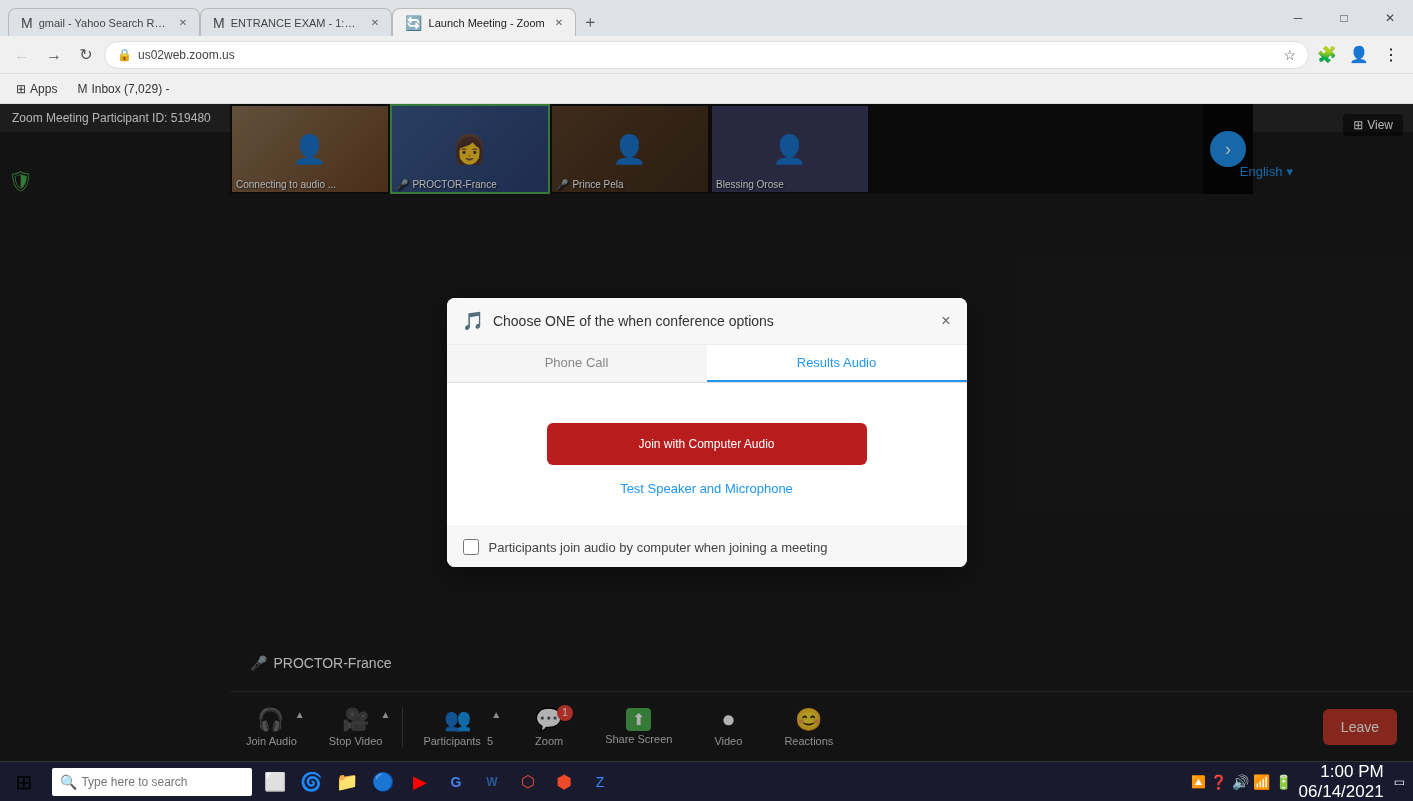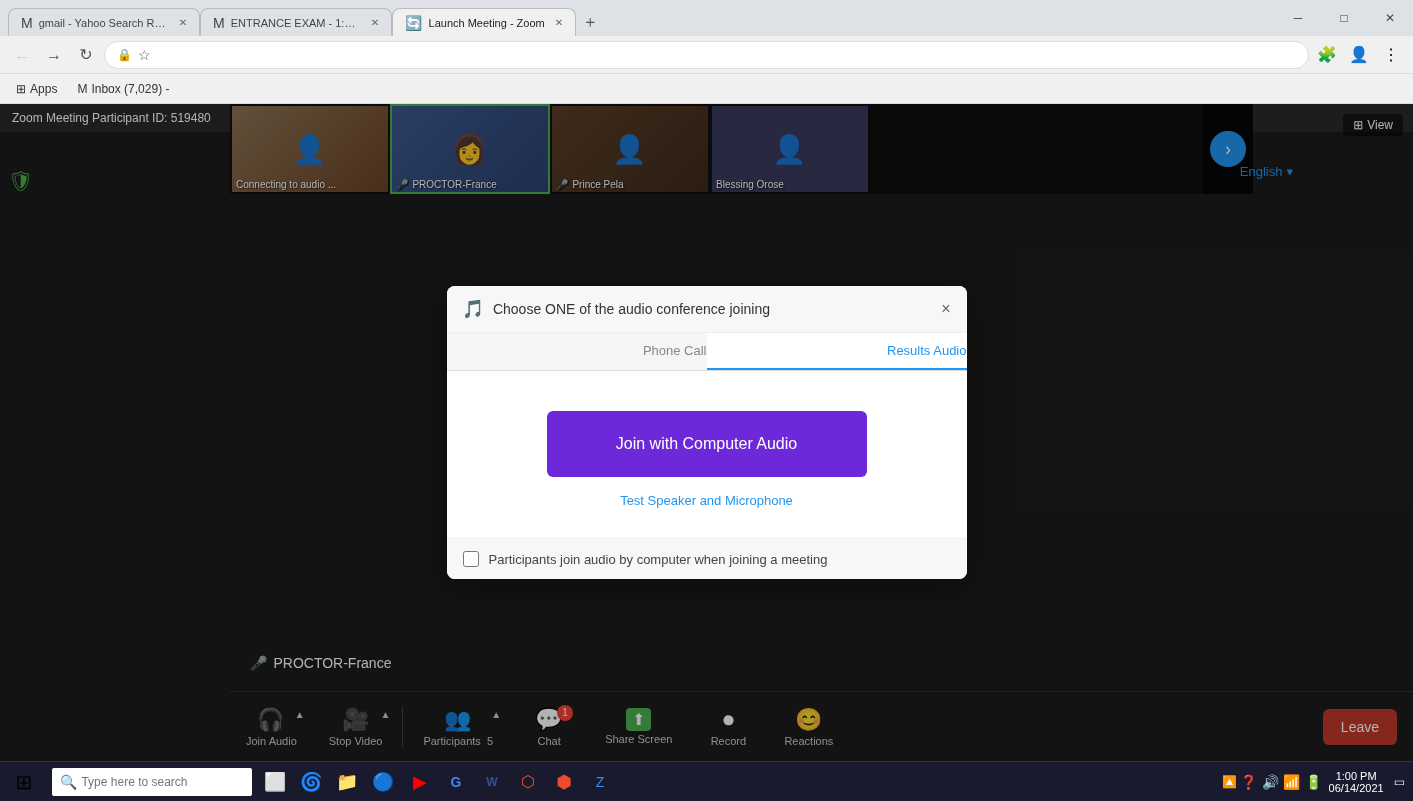--- a/index.html
+++ b/index.html
@@ -10,21 +10,21 @@
       position: absolute; bottom: 0; left: 0; right: 0; height: 40px;
       background: #1a1a2e; display: flex; align-items: center; z-index: 1000;
       border-top: 1px solid #333;
     }
     .taskbar-start { width: 48px; height: 40px; display: flex; align-items: center; justify-content: center; background: #1a1a2e; }
     .taskbar-search { display: flex; align-items: center; background: white; border-radius: 2px; padding: 2px 8px; margin: 0 4px; width: 200px; height: 28px; }
     .taskbar-search input { border: none; outline: none; font-size: 12px; width: 160px; }
     .taskbar-icons { display: flex; align-items: center; gap: 4px; margin: 0 4px; }
     .taskbar-icon { width: 32px; height: 32px; display: flex; align-items: center; justify-content: center; font-size: 18px; }
     .taskbar-right { margin-left: auto; display: flex; align-items: center; gap: 6px; padding-right: 8px; }
-    .taskbar-time { font-size: 11px; color: white; text-align: center; }
+    .taskbar-time { font-size: 17px; color: white; text-align: right; }
     .taskbar-sys { display: flex; align-items: center; gap: 4px; }
 
     
     .browser { position: absolute; top: 0; left: 0; right: 0; bottom: 40px; background: #f0f0f0; }
 
     
     .chrome-titlebar {
       height: 36px; background: #dee1e6; display: flex; align-items: flex-end;
       padding: 0 0 0 0; position: relative;
     }
@@ -163,29 +163,29 @@
     .dialog-header {
       display: flex; align-items: center; justify-content: space-between;
       padding: 12px 16px; border-bottom: 1px solid #eee; background: #f7f7f7;
     }
     .dialog-title-row { display: flex; align-items: center; gap: 8px; }
     .dialog-zoom-icon { color: #2196F3; font-size: 18px; }
     .dialog-title { font-size: 14px; color: #333; }
     .dialog-close { cursor: pointer; font-size: 16px; color: #666; }
     .dialog-tabs { display: flex; border-bottom: 1px solid #ddd; }
     .dialog-tab {
-      flex: 1; padding: 10px 0; text-align: right; font-size: 13px;
+      flex: 1; padding: 10px 0; text-align: center; font-size: 13px;
       cursor: pointer; color: #555; border-bottom: 2px solid transparent;
     }
     .dialog-tab.active { color: #2196F3; border-bottom-color: #2196F3; font-weight: 500; }
     .dialog-tab.inactive { background: #f5f5f5; color: #888; }
     .dialog-body { padding: 40px 20px 30px; display: flex; flex-direction: column; align-items: center; gap: 16px; }
     .join-audio-btn {
-      background: #6d28d9; color: white; border: none; border-radius: 6px;
-      padding: 24px 32px; font-size: 16px; cursor: pointer; width: 320px;
+      background: #b91c1c; color: white; border: none; border-radius: 6px;
+      padding: 14px 32px; font-size: 12px; cursor: pointer; width: 320px;
     }
     .test-link { color: #2196F3; font-size: 13px; cursor: pointer; text-decoration: none; }
     .dialog-footer {
       display: flex; align-items: center; gap: 10px;
       padding: 12px 16px; background: #f7f7f7; border-top: 1px solid #eee;
     }
     .auto-join-checkbox { width: 16px; height: 16px; cursor: pointer; }
     .auto-join-label { font-size: 13px; color: #444; }
 
     
@@ -239,20 +239,21 @@
       <div class="chrome-win-btn chrome-win-close">✕</div>
     </div>
   </div>
 
   <div class="chrome-toolbar">
     <div class="chrome-nav-btn disabled">←</div>
     <div class="chrome-nav-btn">→</div>
     <div class="chrome-nav-btn">↻</div>
     <div class="chrome-address-bar">
       <span class="chrome-lock">🔒</span>
+      <span class="chrome-address-text">us02web.zoom.us</span>
       <span class="chrome-bookmark">☆</span>
     </div>
     <div class="chrome-right-icons">
       <div class="chrome-toolbar-icon">🧩</div>
       <div class="chrome-toolbar-icon">👤</div>
       <div class="chrome-toolbar-icon">⋮</div>
     </div>
   </div>
 
   <div class="chrome-bookmarks">
@@ -366,47 +367,47 @@
         <span class="toolbar-btn-icon">👥</span>
         <span class="toolbar-btn-label">
           <span>Participants</span>
           &nbsp;<span>5</span>
         </span>
       </div>
 
       <div class="toolbar-btn" style="position:relative;">
         <div class="toolbar-btn-badge">1</div>
         <span class="toolbar-btn-icon">💬</span>
-        <span class="toolbar-btn-label">Chat</span>
+        <span class="toolbar-btn-label">Zoom</span>
       </div>
 
       <div class="toolbar-btn">
         <span class="toolbar-btn-icon" style="background:#4CAF50;border-radius:4px;padding:2px 6px;color:white;font-size:16px;">⬆</span>
         <span class="toolbar-btn-label">Share Screen</span>
       </div>
 
       <div class="toolbar-btn">
         <span class="toolbar-btn-icon">⏺</span>
-        <span class="toolbar-btn-label">Record</span>
+        <span class="toolbar-btn-label">Video</span>
       </div>
 
       <div class="toolbar-btn">
         <span class="toolbar-btn-icon">😊</span>
         <span class="toolbar-btn-label">Reactions</span>
       </div>
 
       <button class="leave-btn">Leave</button>
     </div>
 
     <div class="dialog-overlay">
       <div class="audio-dialog">
         <div class="dialog-header">
           <div class="dialog-title-row">
             <span class="dialog-zoom-icon">🎵</span>
-            <span class="dialog-title">Choose ONE of the audio conference joining</span>
+            <span class="dialog-title">Choose ONE of the when conference options</span>
           </div>
           <span class="dialog-close">×</span>
         </div>
         <div class="dialog-tabs">
           <div class="dialog-tab inactive">Phone Call</div>
           <div class="dialog-tab active">Results Audio</div>
         </div>
         <div class="dialog-body">
           <button class="join-audio-btn">Join with Computer Audio</button>
           <a class="test-link">Test Speaker and Microphone</a>

